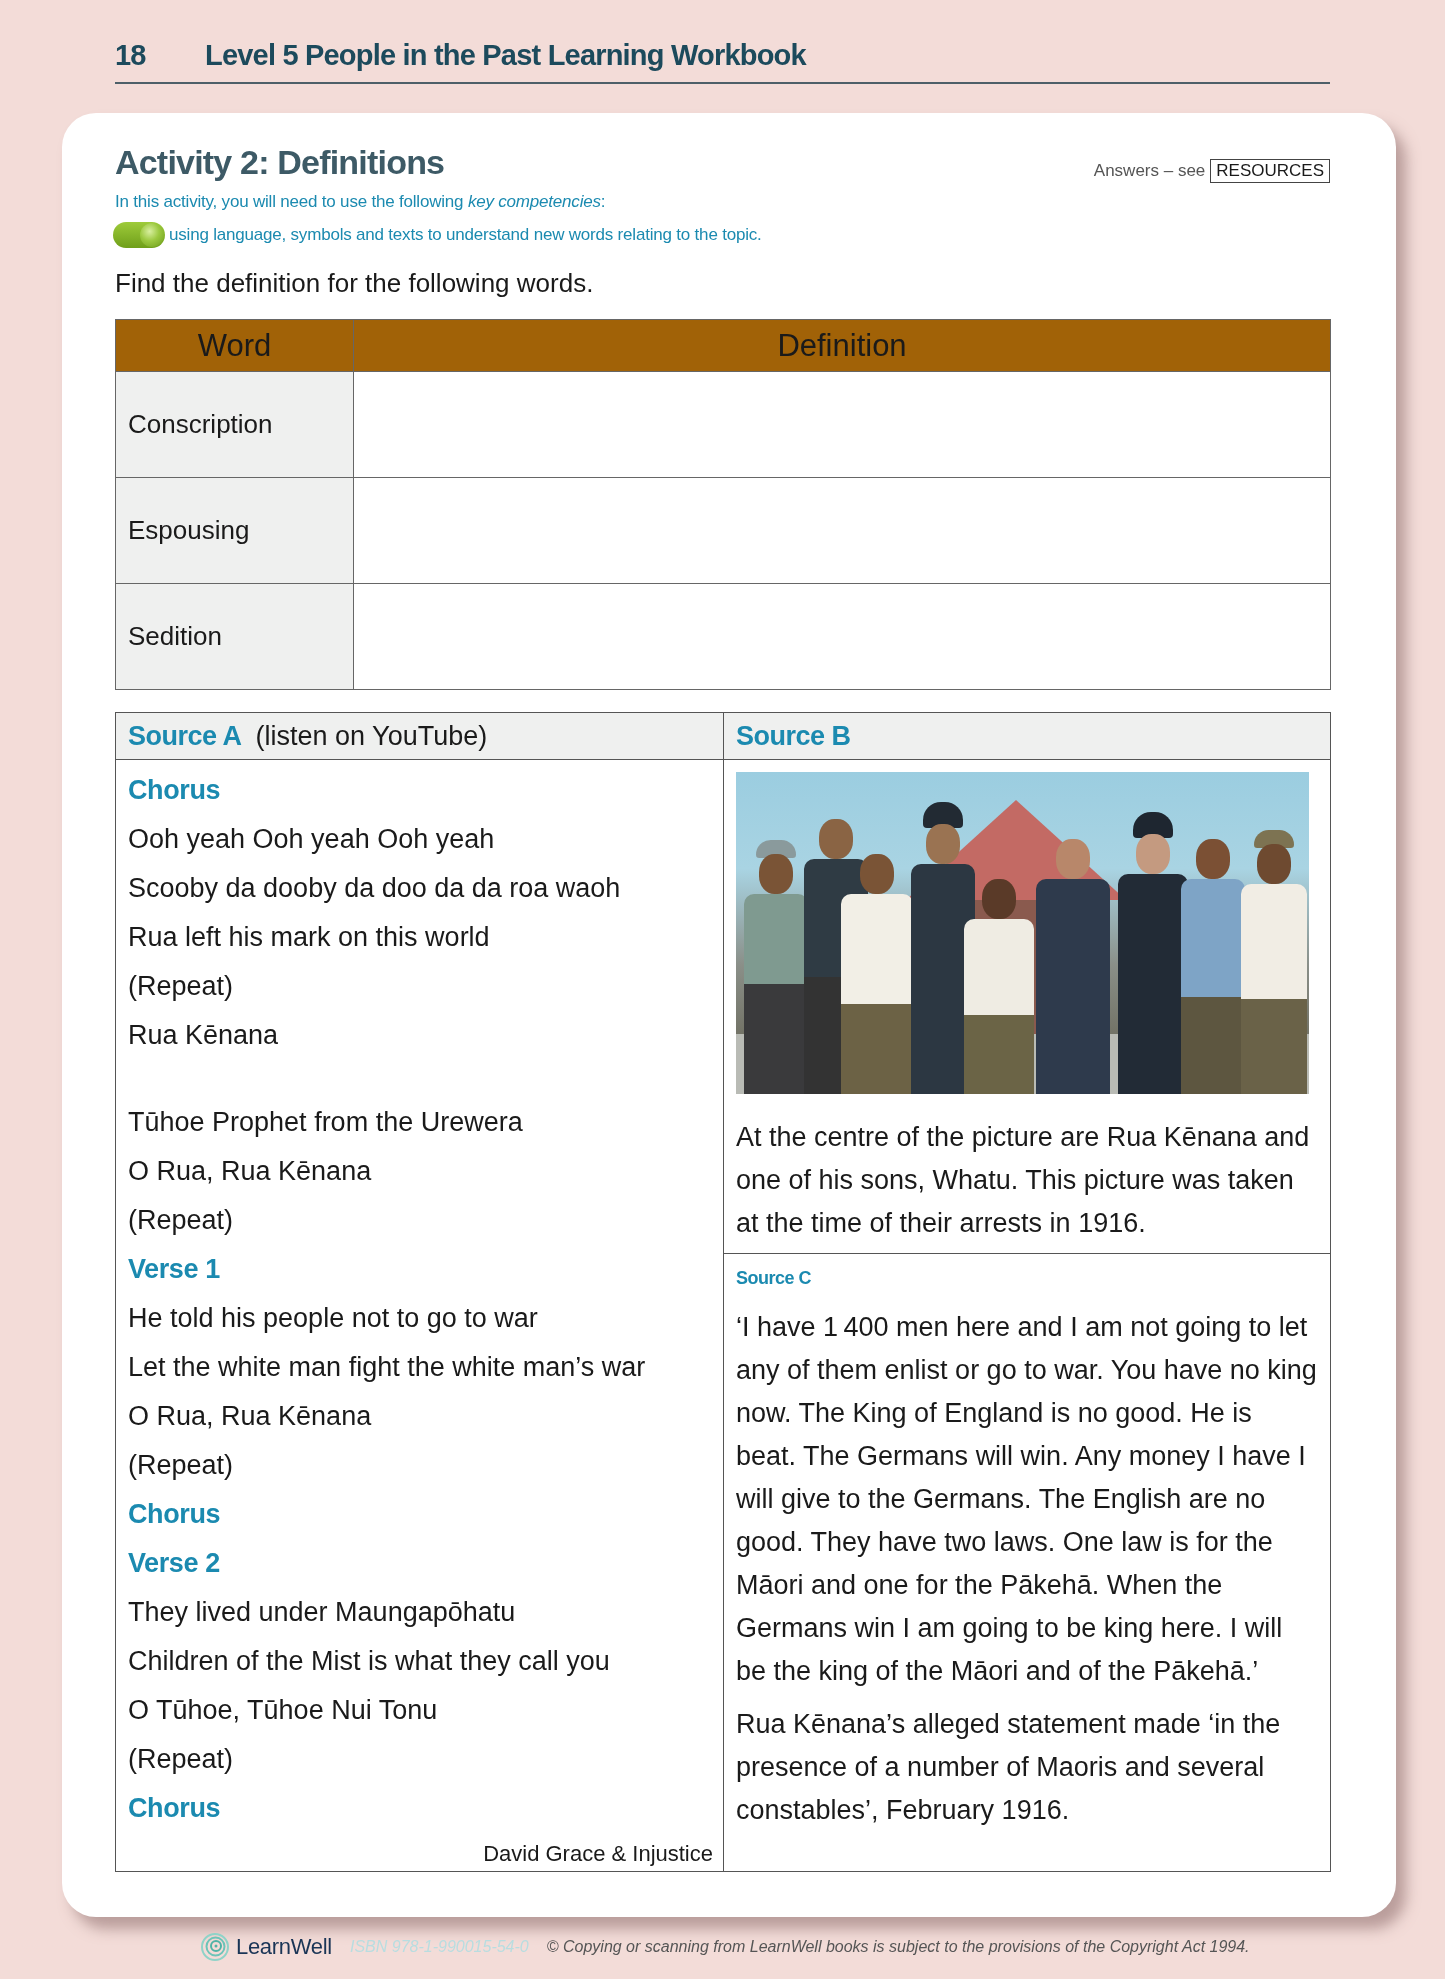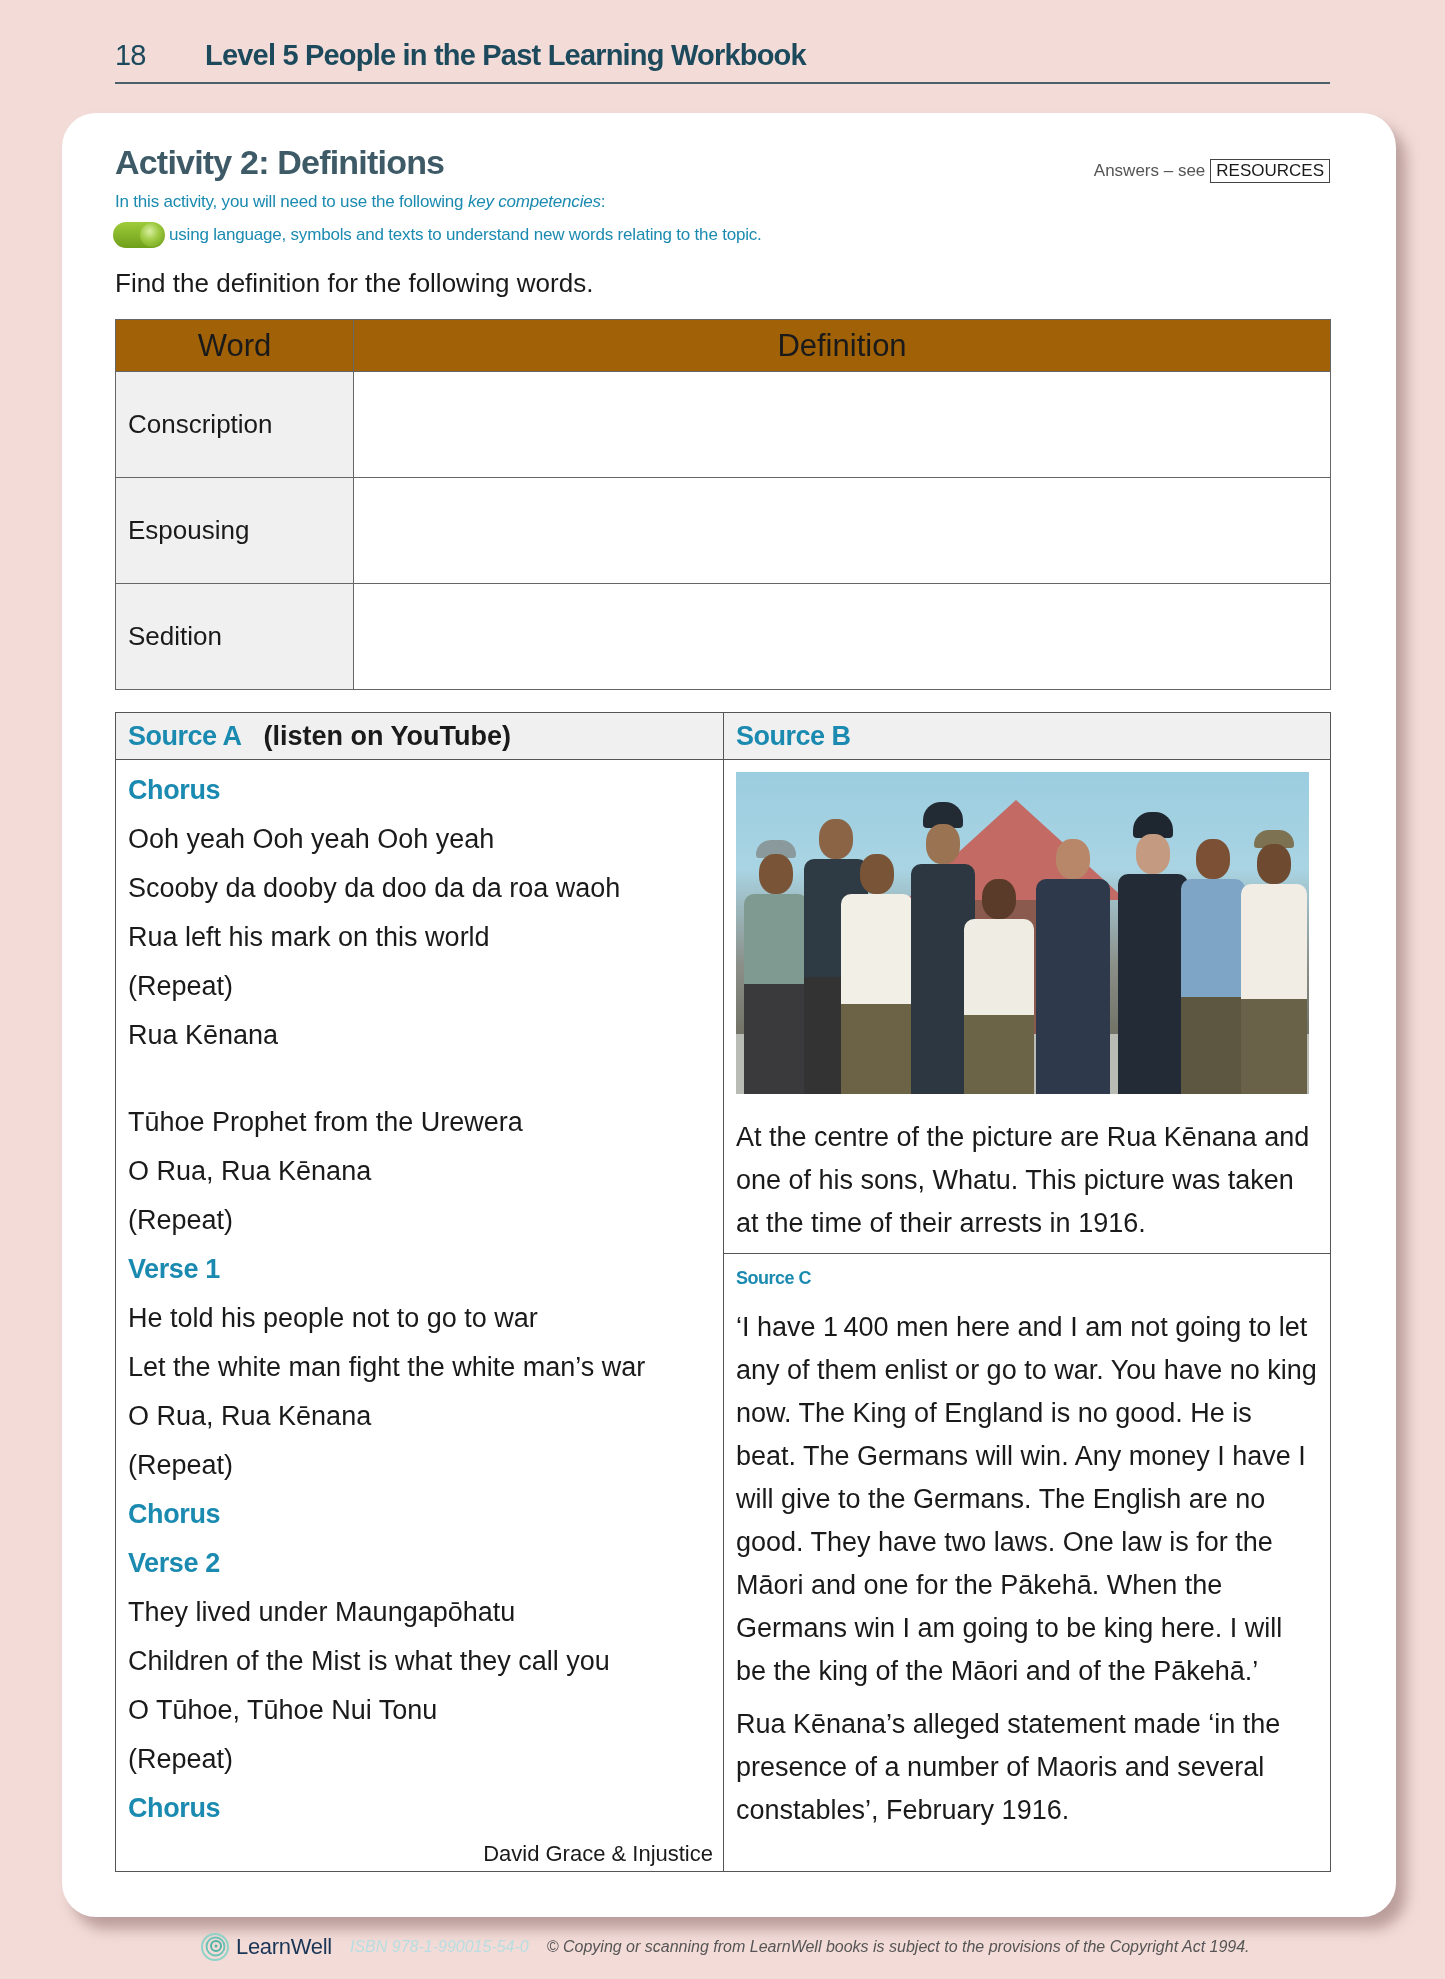--- a/index.html
+++ b/index.html
@@ -10,21 +10,21 @@
     color: #1a1a1a;
     position: relative;
     overflow: hidden;
   }
   .header {
     position: absolute; left: 115px; top: 28px; width: 1215px; height: 56px;
     border-bottom: 2px solid #4d5f68;
     display: flex; align-items: center;
   }
   .page-num {
-    font-weight: normal; font-size: 29px; color: #1c4a5c; width: 90px;
+    font-weight: bold; font-size: 29px; color: #1c4a5c; width: 90px;
     letter-spacing: -1px;
   }
   .book-title {
     font-weight: bold; font-size: 29px; color: #1c4a5c; letter-spacing: -0.8px;
   }
   .card {
     position: absolute; left: 62px; top: 113px; width: 1334px; height: 1804px;
     background: #fff; border-radius: 34px;
     box-shadow: 10px 12px 14px rgba(130, 95, 95, 0.5);
   }
@@ -77,21 +77,21 @@
   .col-a {
     position: absolute; left: 0; top: 0; width: 608px; height: 100%;
     border-right: 1.5px solid #555;
   }
   .col-b { position: absolute; left: 608px; top: 0; right: 0; height: 100%; }
   .src-head {
     height: 47px; background: #eff0ef; border-bottom: 1.5px solid #555;
     display: flex; align-items: center; padding-left: 12px; font-size: 27px;
   }
   .src-head .lbl { color: #1b8ab0; font-weight: bold; letter-spacing: -0.5px; }
-  .src-head .sub { margin-left: 22px; color: #1a1a1a; font-weight: bold; }
+  .src-head .sub { margin-left: 14px; color: #1a1a1a; }
   .lyrics { padding: 6px 12px 0 12px; }
   .lyric {
     font-size: 27px; line-height: 49px; height: 49px; color: #1a1a1a; white-space: nowrap;
   }
   .lyric.head { color: #1b8ab0; font-weight: bold; letter-spacing: -0.4px; }
   .lyric.gap { height: 38px; }
   .credit {
     position: absolute; right: 10px; bottom: 4px; font-size: 22px; color: #1a1a1a;
   }
   .photo-wrap { padding: 12px 12px 0 12px; height: 352px; }

